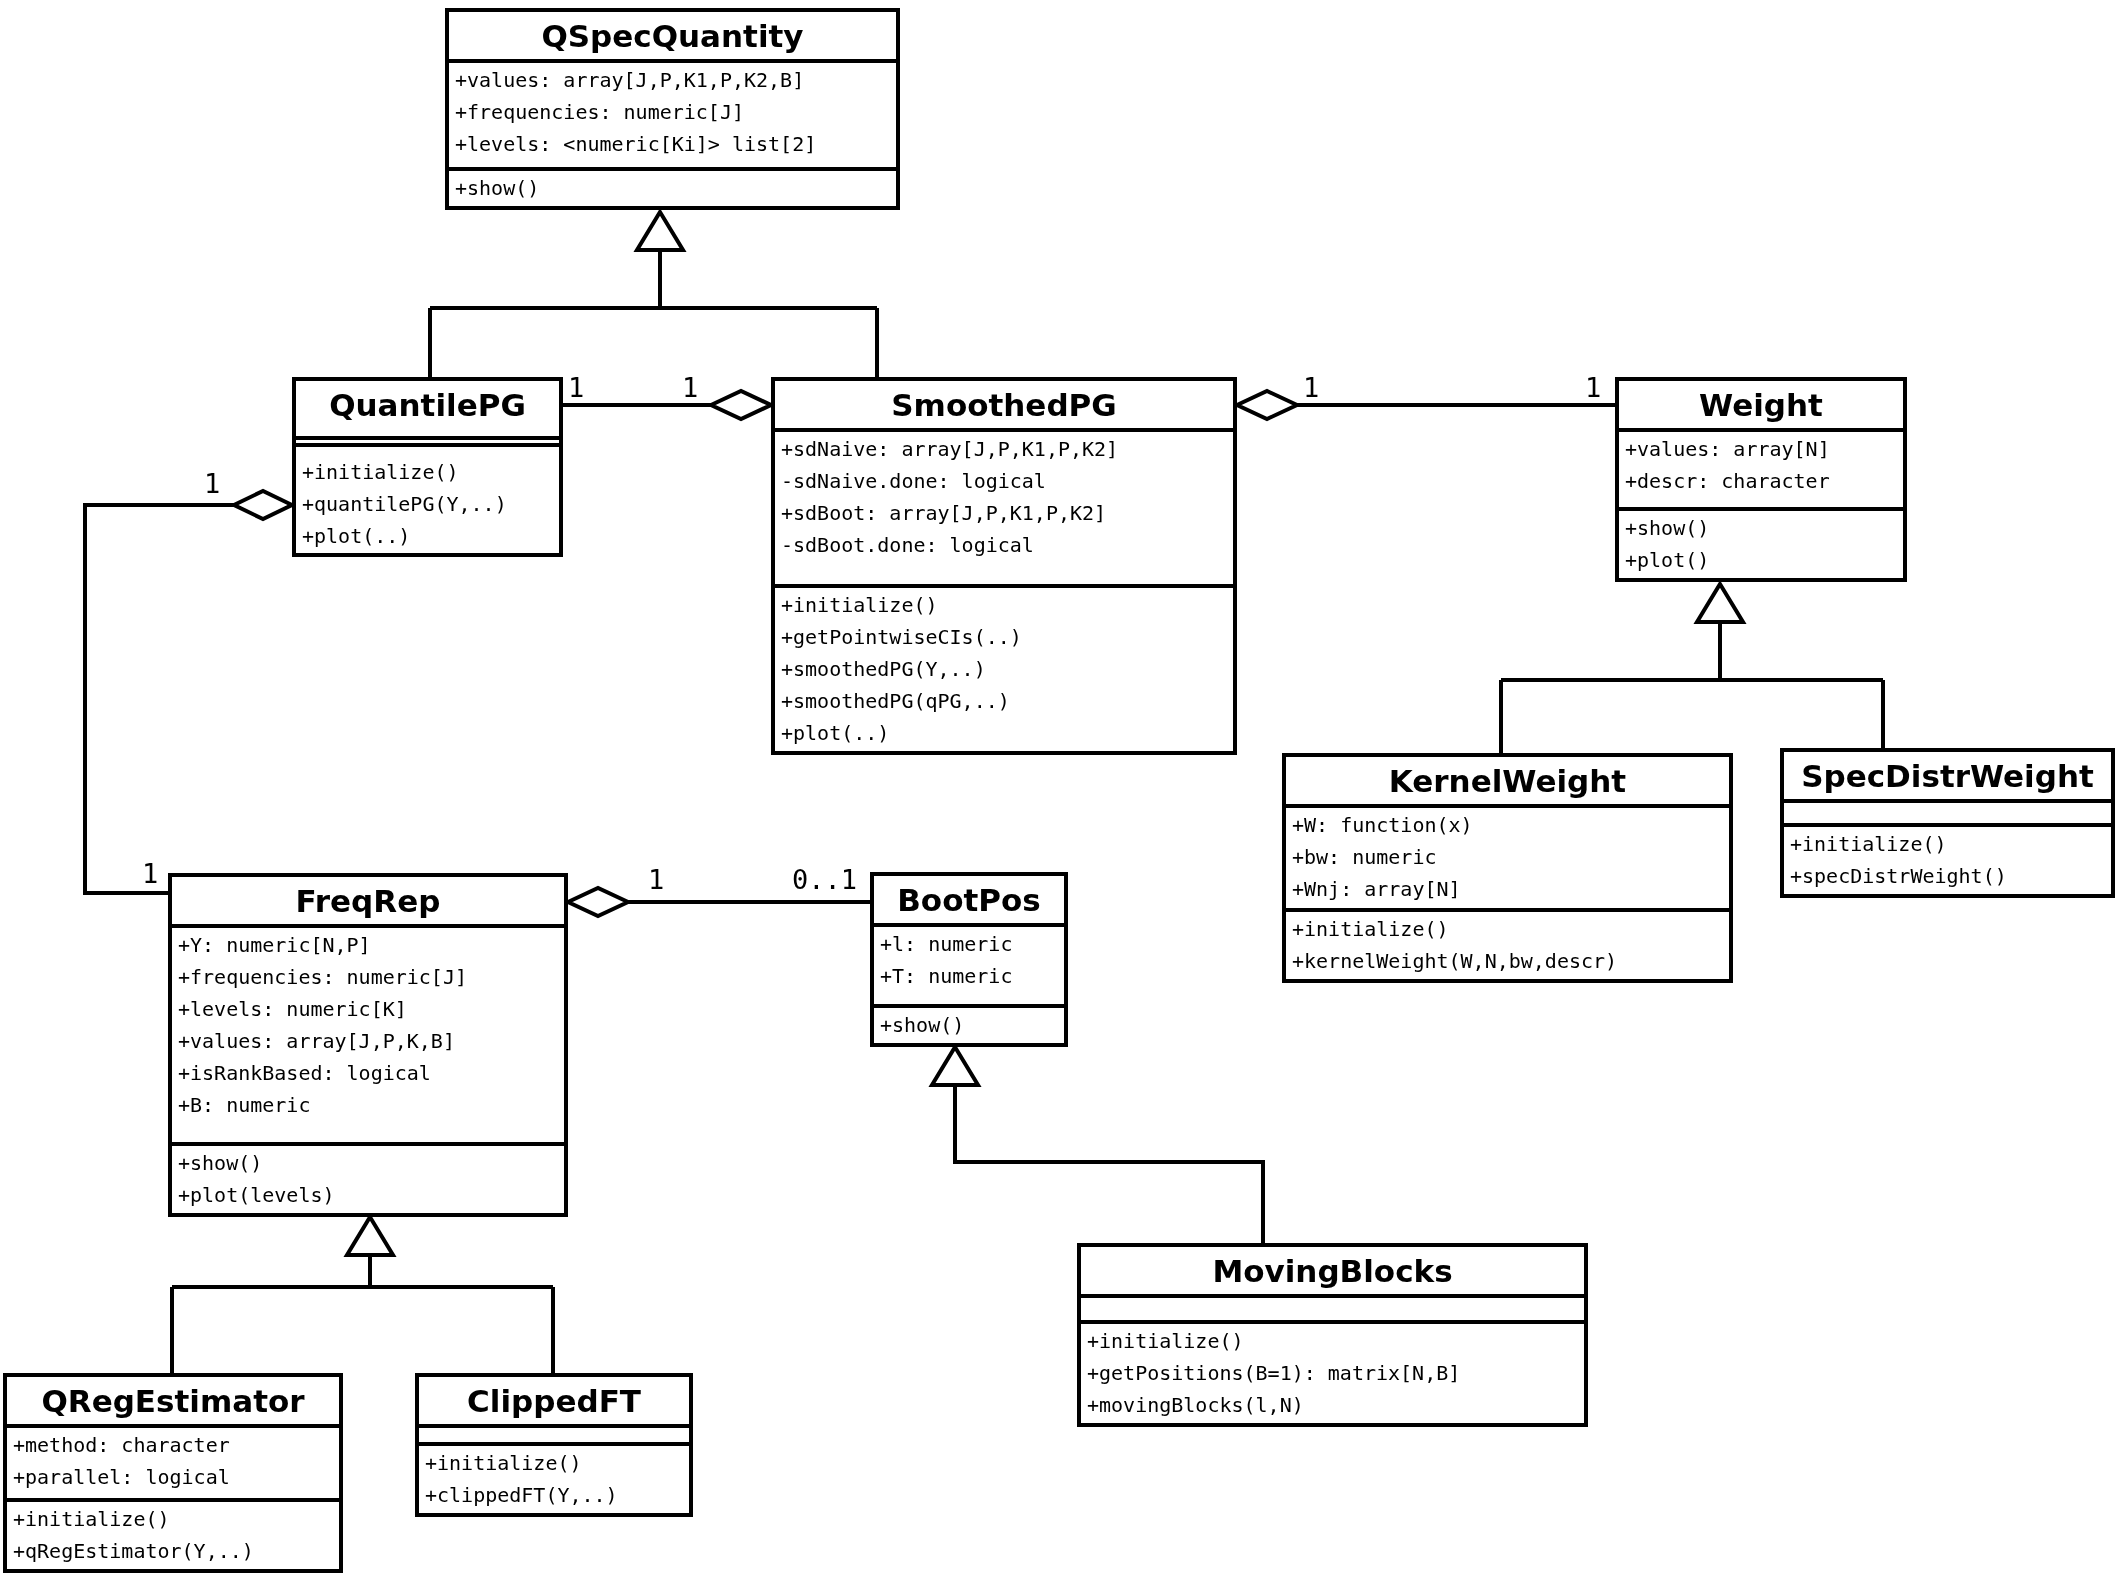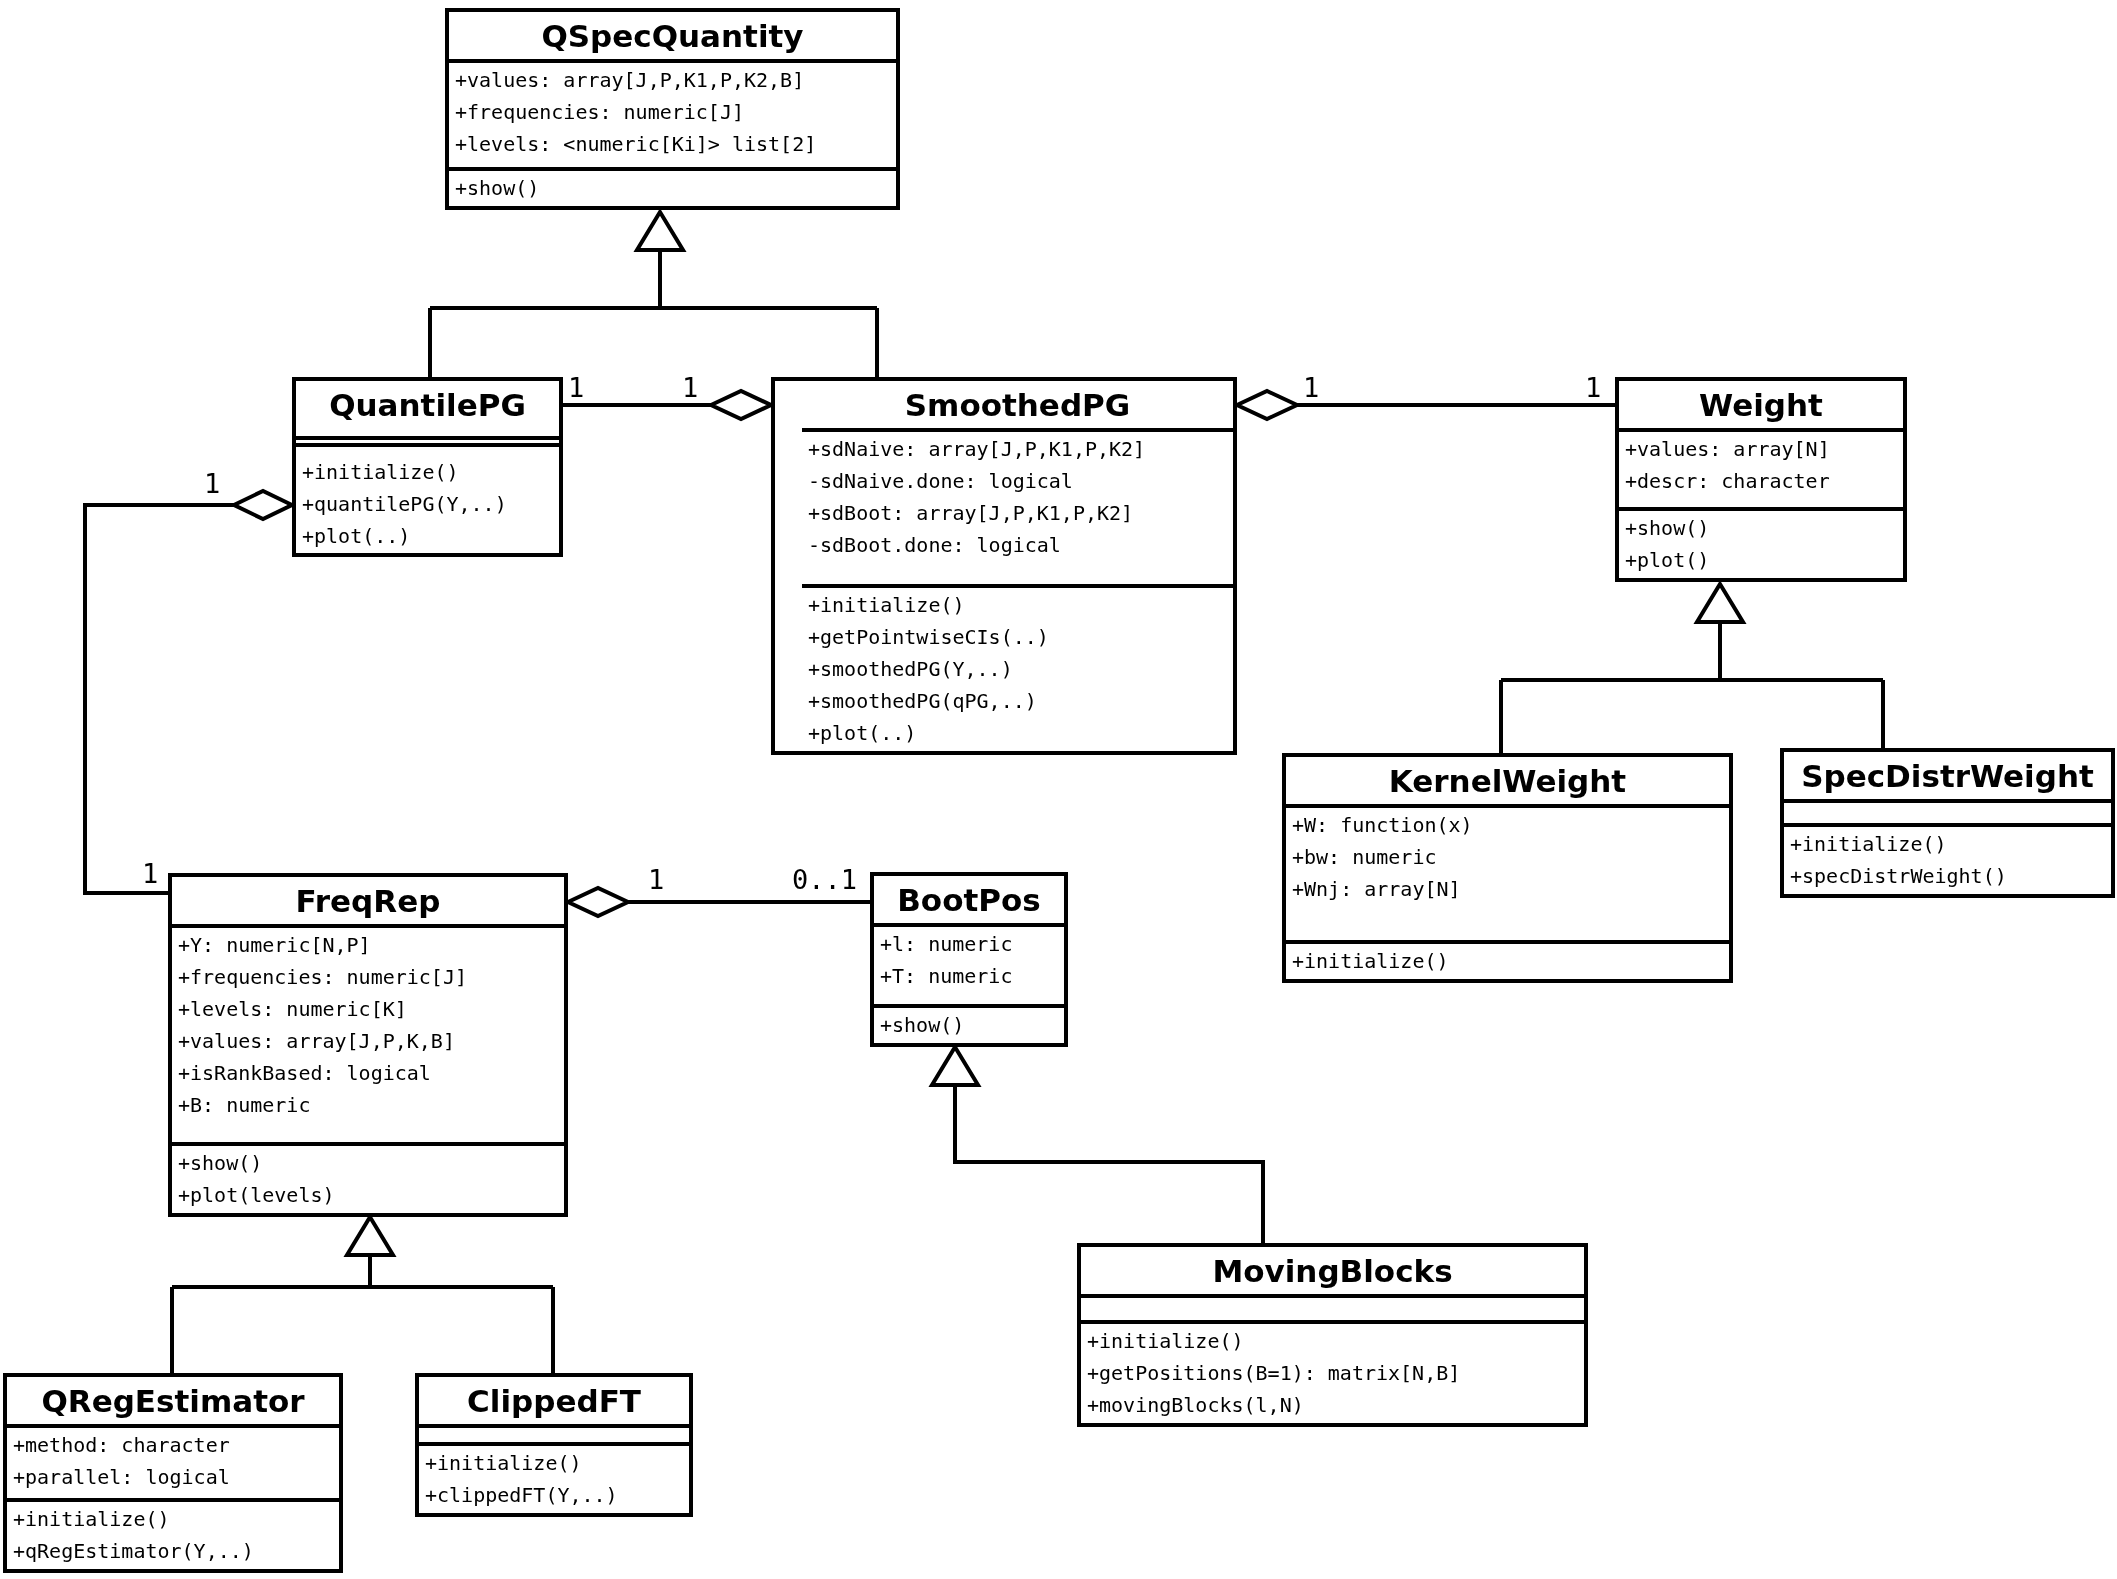--- a/index.html
+++ b/index.html
@@ -106,21 +106,21 @@
   <div class="uml-class" style="left:292px;top:377px;width:271px;height:180px;gap:8px;">
     <div class="uml-title">QuantilePG</div>
     <div class="uml-attrs"></div>
     <div class="uml-methods">
       <div class="member">+initialize()</div>
       <div class="member">+quantilePG(Y,..)</div>
       <div class="member">+plot(..)</div>
     </div>
   </div>
 
-  <div class="uml-class" style="left:771px;top:377px;width:466px;height:378px;padding-left:27px;">
+  <div class="uml-class" style="left:771px;top:377px;width:466px;height:378px;">
     <div class="uml-title">SmoothedPG</div>
     <div class="uml-attrs">
       <div class="member">+sdNaive: array[J,P,K1,P,K2]</div>
       <div class="member">-sdNaive.done: logical</div>
       <div class="member">+sdBoot: array[J,P,K1,P,K2]</div>
       <div class="member">-sdBoot.done: logical</div>
     </div>
     <div class="uml-methods">
       <div class="member">+initialize()</div>
       <div class="member">+getPointwiseCIs(..)</div>
@@ -144,20 +144,21 @@
 
   <div class="uml-class" style="left:1282px;top:753px;width:451px;height:230px;">
     <div class="uml-title">KernelWeight</div>
     <div class="uml-attrs">
       <div class="member">+W: function(x)</div>
       <div class="member">+bw: numeric</div>
       <div class="member">+Wnj: array[N]</div>
     </div>
     <div class="uml-methods">
       <div class="member">+initialize()</div>
+      <div class="member">+kernelWeight(W,N,bw,descr)</div>
     </div>
   </div>
 
   <div class="uml-class" style="left:1780px;top:748px;width:335px;height:150px;">
     <div class="uml-title">SpecDistrWeight</div>
     <div class="uml-attrs"></div>
     <div class="uml-methods">
       <div class="member">+initialize()</div>
       <div class="member">+specDistrWeight()</div>
     </div>

